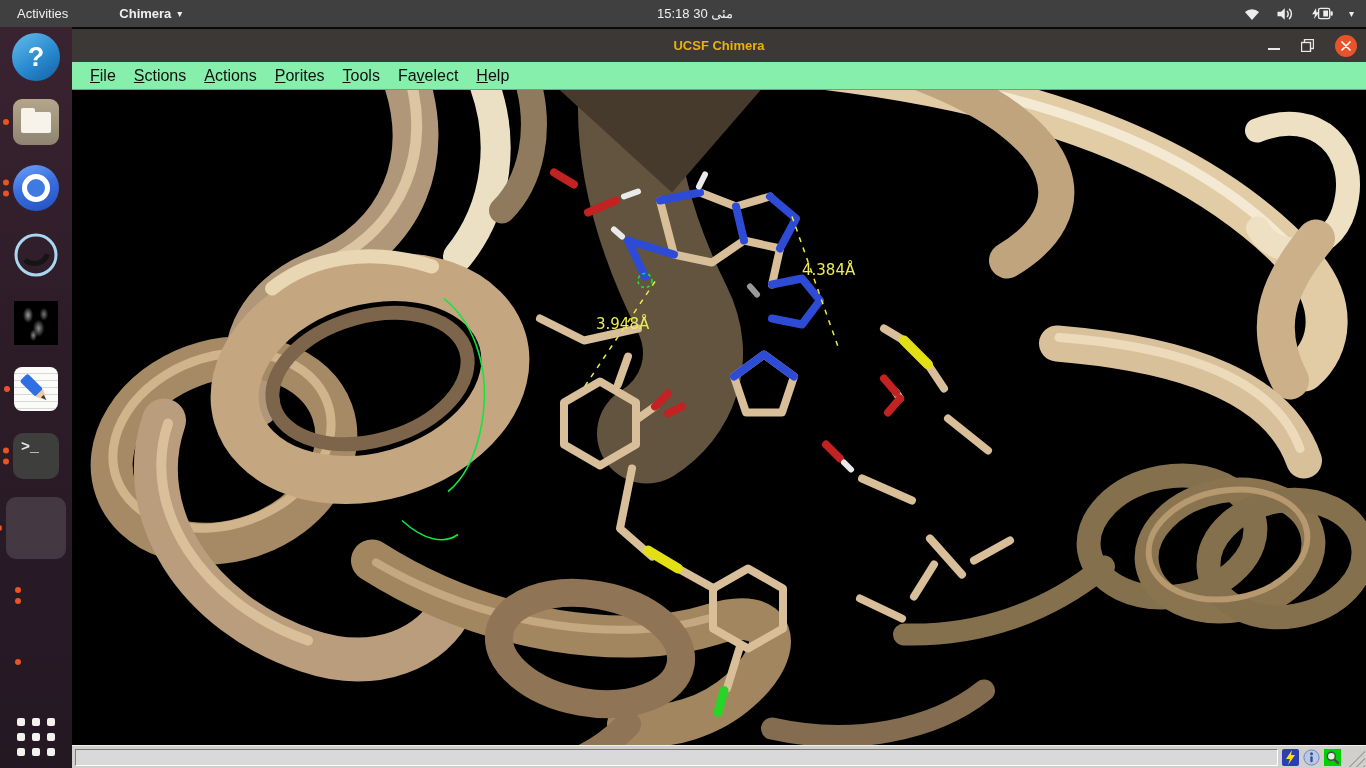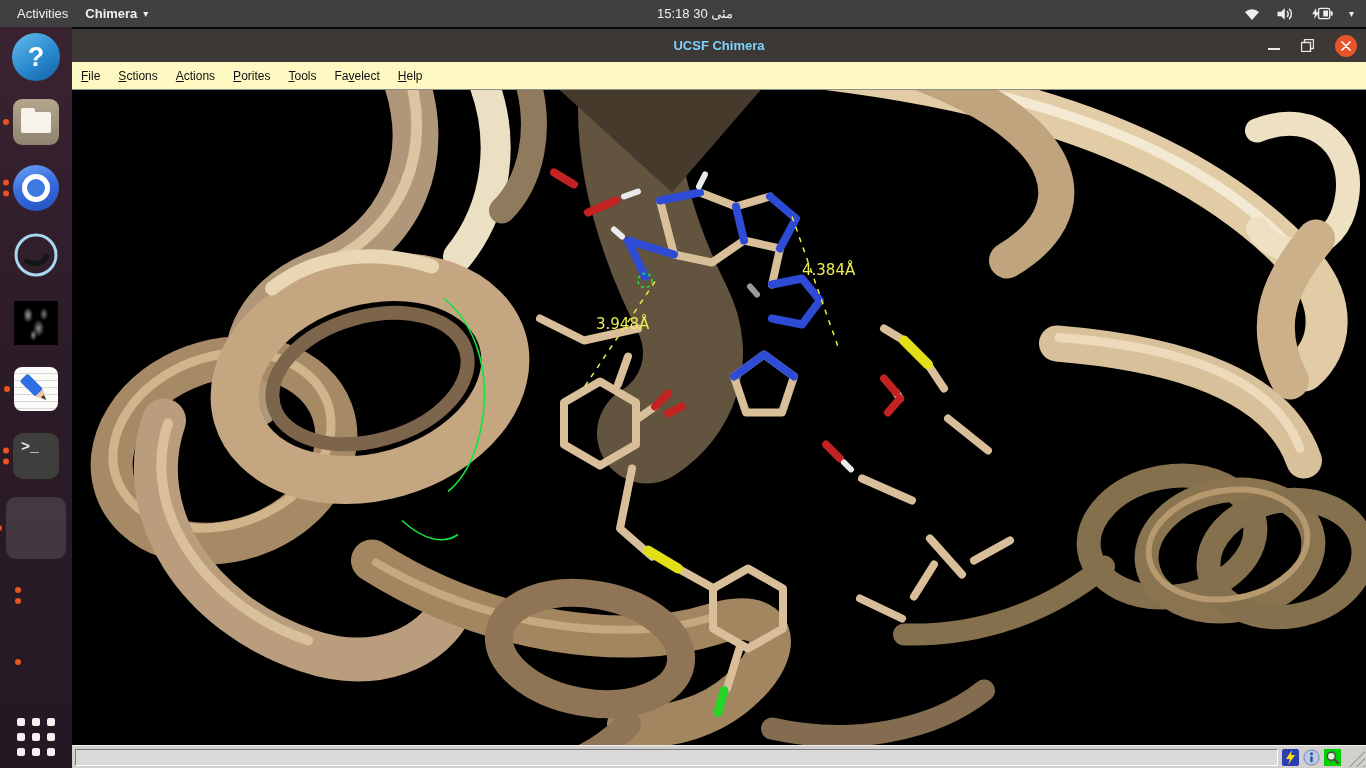--- a/index.html
+++ b/index.html
@@ -1,20 +1,20 @@
 <!DOCTYPE html>
 <html><head>
 <meta charset="utf-8">
 <style>
   html,body{margin:0;padding:0;}
   body{width:1366px;height:768px;overflow:hidden;background:#000;font-family:"Liberation Sans",sans-serif;-webkit-font-smoothing:antialiased;}
   
   .topbar{height:27px;background:#404040;color:#f0f0f0;display:flex;align-items:center;font-size:13px;position:relative;}
   .activities{padding:0 17px;cursor:default;}
-  .appmenu{font-weight:bold;display:flex;align-items:center;gap:6px;}
+  .appmenu{margin-left:34px;font-weight:bold;display:flex;align-items:center;gap:6px;}
   .appmenu .caret{font-size:10px;font-weight:normal;}
   .clock{position:absolute;left:50%;transform:translateX(-50%);direction:ltr;letter-spacing:.2px;margin-left:12px;}
   .sysicons{margin-left:auto;display:flex;align-items:center;gap:15px;padding-right:12px;}
   .sysicons svg{display:block;}
   .sys-caret{font-size:10px;color:#eee;}
   
   .desktop{display:flex;height:741px;}
   
   .dock{width:72px;flex:0 0 72px;position:relative;background:linear-gradient(180deg,#3a2330 0%,#2c1c28 45%,#241823 100%);}
   .dock-item{position:absolute;left:50%;transform:translateX(-50%);}
@@ -33,27 +33,27 @@
      radial-gradient(5px 8px at 44% 78%,#8a8a8a,transparent 72%);}
   .icon-editor{width:44px;height:44px;border-radius:8px;background:repeating-linear-gradient(180deg,#fbfbf9 0 6px,#d8d8d4 6px 7px);position:relative;overflow:hidden;}
   .icon-editor svg{position:absolute;left:3px;top:3px;}
   .icon-terminal{width:46px;height:46px;border-radius:10px;background:#3e3e3c;color:#e8e8e8;font-family:"Liberation Mono",monospace;font-size:15px;font-weight:bold;display:flex;align-items:flex-start;justify-content:flex-start;padding:6px 0 0 8px;box-sizing:border-box;}
   .icon-active{width:60px;height:62px;border-radius:10px;background:rgba(255,255,255,0.13);}
   .appgrid{position:absolute;bottom:12px;left:50%;transform:translateX(-50%);display:grid;grid-template-columns:repeat(3,8px);grid-gap:7px;}
   .appgrid span{width:8px;height:8px;border-radius:2px;background:#f4f1ee;}
   .lonedots{position:absolute;left:15px;display:flex;flex-direction:column;gap:5px;}
   
   .window{flex:1;display:flex;flex-direction:column;min-width:0;border-top:2px solid #0b0b0b;}
-  .titlebar{height:33px;background:#3b3836;position:relative;display:flex;align-items:center;justify-content:center;color:#7dd3fc;font-size:13px;font-weight:bold;flex:0 0 33px;}
+  .titlebar{height:33px;background:#3b3836;position:relative;display:flex;align-items:center;justify-content:center;color:#eab308;font-size:13px;font-weight:bold;flex:0 0 33px;}
   .wincontrols{position:absolute;right:9px;top:0;height:100%;display:flex;align-items:center;gap:21px;}
   .btn-min{width:12px;height:2px;background:#e9e9e9;margin-top:6px;}
   .btn-max svg{display:block;}
   .btn-close{width:22px;height:22px;border-radius:50%;background:#e8542a;display:flex;align-items:center;justify-content:center;}
   
-  .menubar{height:27px;flex:0 0 27px;background:#fef9c3;border-bottom:1px solid #8e8e8e;display:flex;align-items:center;font-size:12px;color:#101010;}
+  .menubar{height:27px;flex:0 0 27px;background:#86efac;border-bottom:1px solid #8e8e8e;display:flex;align-items:center;padding-left:9px;font-size:16px;color:#101010;}
   .menu-item{padding:0 9px;cursor:default;}
   .menu-item .u{text-decoration:underline;}
   
   .viewport{flex:1;background:#000;position:relative;overflow:hidden;}
   .viewport svg{position:absolute;inset:0;width:100%;height:100%;}
   
   .statusbar{height:22px;flex:0 0 22px;background:#d2d0cc;border-top:1px solid #efefef;display:flex;align-items:center;padding:0 1px 0 3px;gap:4px;}
   .status-field{flex:1;height:15px;background:#d9d9d9;border-top:1px solid #7d7d7d;border-left:1px solid #7d7d7d;border-bottom:1px solid #ffffff;border-right:1px solid #ffffff;font-size:11px;color:#222;line-height:15px;padding-left:4px;}
   .sb-icon{width:17px;height:17px;flex:0 0 17px;}
   .grip{width:20px;height:20px;flex:0 0 20px;background:repeating-linear-gradient(315deg,#a8a6a2 0 2px,#d2d0cc 2px 5px);clip-path:polygon(100% 0,100% 100%,0 100%);}

